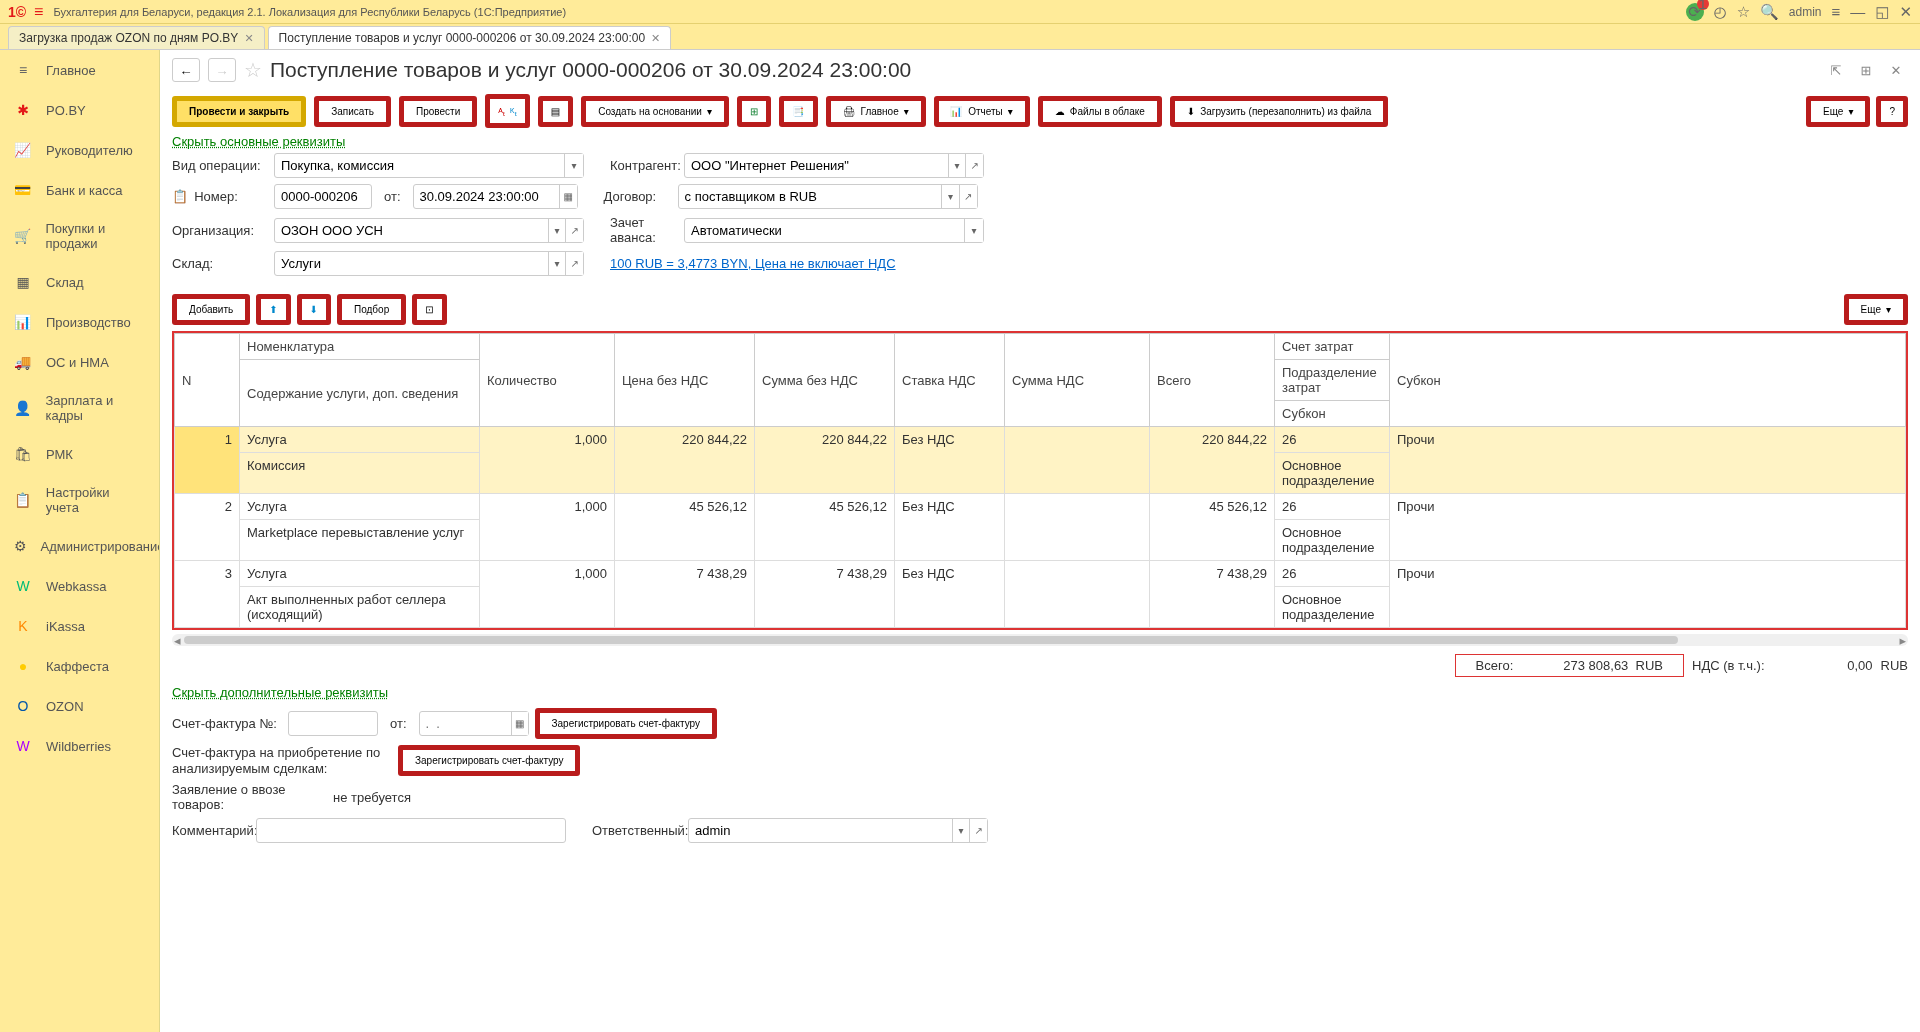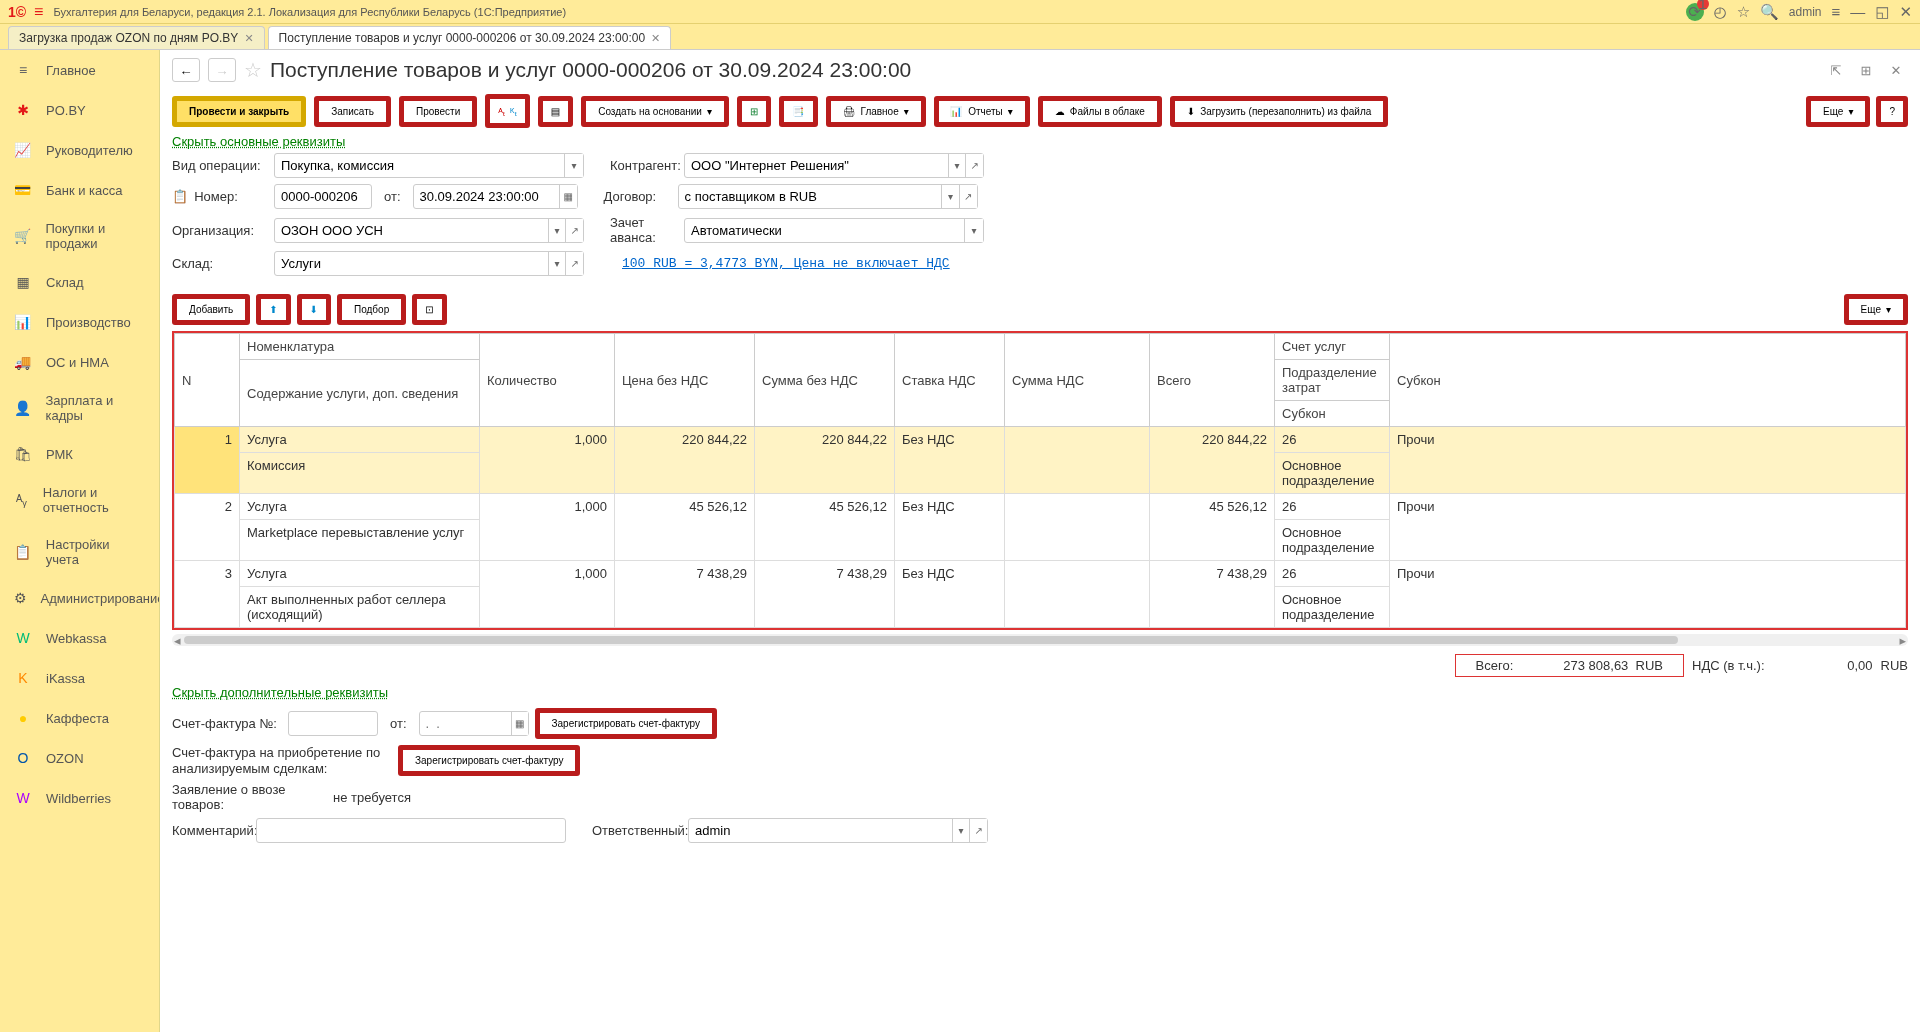--- a/index.html
+++ b/index.html
@@ -125,24 +125,20 @@
       </div>
       <div class="sidebar-item">
         <span class="side-icon" style="color:#555">👤</span>
         <span>Зарплата и кадры</span>
       </div>
       <div class="sidebar-item">
         <span class="side-icon" style="color:#555">🛍</span>
         <span>РМК</span>
       </div>
       <div class="sidebar-item">
-        <span class="side-icon" style="color:#555">ᴬᵧ</span>
-        <span>Налоги и отчетность</span>
-      </div>
-      <div class="sidebar-item">
         <span class="side-icon" style="color:#555">📋</span>
         <span>Настройки учета</span>
       </div>
       <div class="sidebar-item">
         <span class="side-icon" style="color:#555">⚙</span>
         <span>Администрирование</span>
       </div>
       <div class="sidebar-item">
         <span class="side-icon" style="color:#0b7">W</span>
         <span>Webkassa</span>
@@ -243,21 +239,21 @@
             <button class="input-btn">▾</button>
           </div>
       </div>
       <div class="form-row">
         <span class="form-label">Склад:</span>
         <div class="input-wrap" style="width:310px;">
             <input style="width: 100%;" value="Услуги">
             <button class="input-btn">▾</button>
             <button class="input-btn">↗</button>
           </div>
-        <a class="link-blue" style="margin-left:32px;font-family:Liberation Mono, monospace;">100 RUB = 3,4773 BYN, Цена не включает НДС</a>
+        <a class="link-blue" style="margin-left:20px;">100 RUB = 3,4773 BYN, Цена не включает НДС</a>
       </div>
     </div>
 
 
     <div class="table-toolbar">
       <button class="btn">Добавить</button>
       <button class="btn icon-only" style="color:#08c;">⬆</button>
       <button class="btn icon-only" style="color:#08c;">⬇</button>
       <button class="btn">Подбор</button>
       <button class="btn icon-only">⊡</button>
@@ -269,21 +265,21 @@
         <thead>
           <tr>
             <th rowspan="3" style="width:65px;">N</th>
             <th style="width:240px;">Номенклатура</th>
             <th rowspan="3" style="width:135px;">Количество</th>
             <th rowspan="3" style="width:140px;">Цена без НДС</th>
             <th rowspan="3" style="width:140px;">Сумма без НДС</th>
             <th rowspan="3" style="width:110px;">Ставка НДС</th>
             <th rowspan="3" style="width:145px;">Сумма НДС</th>
             <th rowspan="3" style="width:125px;">Всего</th>
-            <th style="width:115px;">Счет услуг</th>
+            <th style="width:115px;">Счет затрат</th>
             <th rowspan="3">Субкон</th>
           </tr>
           <tr>
             <th rowspan="2">Содержание услуги, доп. сведения</th>
             <th>Подразделение затрат</th>
           </tr>
           <tr>
               <th>Субкон</th>
             </tr>
         </thead>

